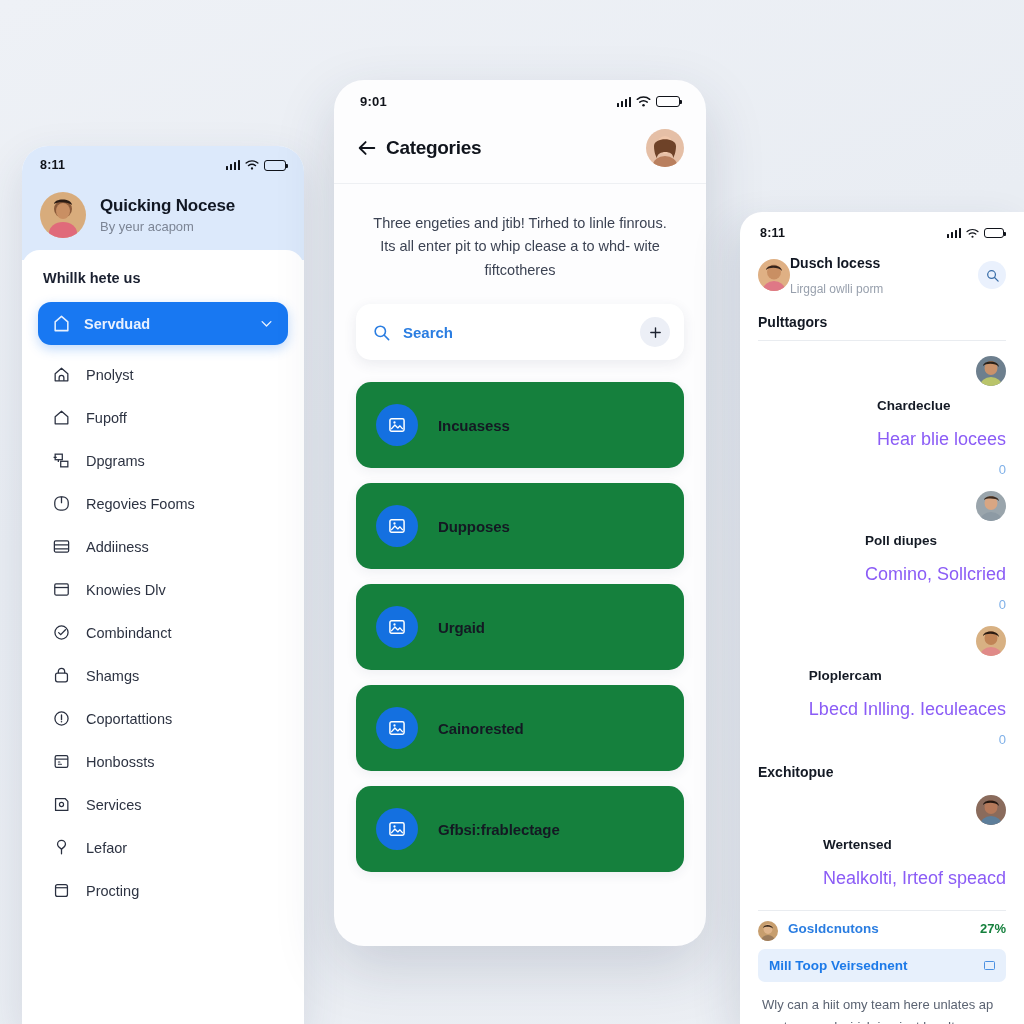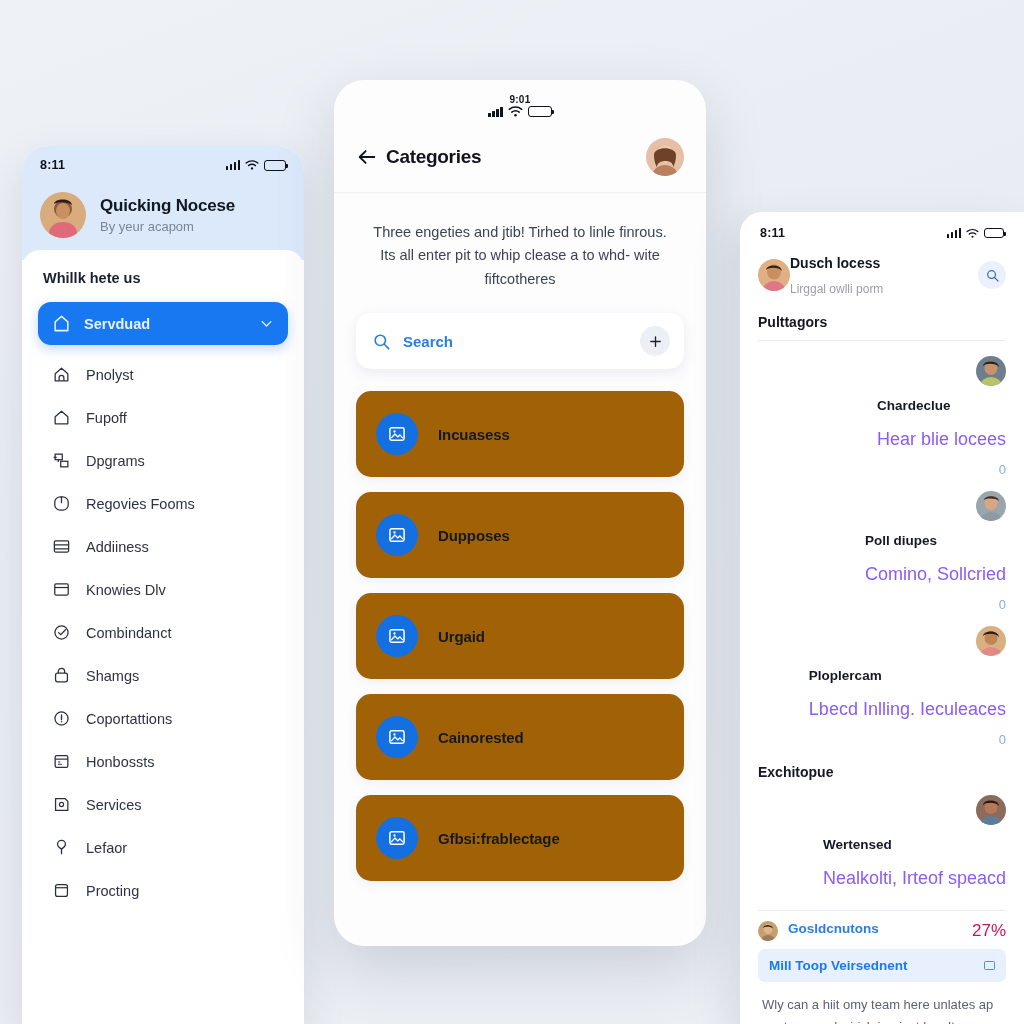--- a/index.html
+++ b/index.html
@@ -74,21 +74,21 @@
   .nav-item .label { font-size: 14.5px; color:#2d3342; }
   .ic { width: 19px; height: 19px; flex:none; display:block; }
 
   
   #center-phone {
     left: 334px; top: 80px; width: 372px; height: 866px;
     background: #fdfdfe;
     border-radius: 30px;
     box-shadow: 0 22px 58px rgba(40,55,85,.17);
   }
-  .cp-status { padding: 14px 26px 6px; font-size: 10px; flex-direction: column; }
+  .cp-status { padding: 14px 26px 6px; font-size: 13px; }
   .cp-status .batt { width: 24px; }
   .cp-header {
     display:flex; align-items:center; gap: 8px;
     padding: 14px 22px 16px; border-bottom: 1px solid #eef0f3;
   }
   .back-ic { width: 22px; height: 22px; flex:none; }
   .cp-title { font-size: 19px; font-weight: bold; color:#10141c; flex:1; letter-spacing:-.3px; }
   .cp-header .avatar { width: 38px; height: 38px; }
 
   .cp-desc {
@@ -101,21 +101,21 @@
     padding: 13px 14px 13px 16px;
     box-shadow: 0 4px 14px rgba(45,60,90,.09);
   }
   .searchbar .s-label { flex:1; font-size: 15px; font-weight:bold; color:#2a7de1; }
   .plus-btn {
     width: 30px; height: 30px; border-radius: 50%;
     background:#eceff6; display:flex; align-items:center; justify-content:center; flex:none;
   }
   .cat-list { padding: 22px 22px 0; }
   .cat-card {
-    background:#a16207; border-radius: 15px; margin-bottom: 15px;
+    background:#15803d; border-radius: 15px; margin-bottom: 15px;
     display:flex; align-items:center; gap: 20px;
     padding: 22px 20px;
     box-shadow: 0 3px 12px rgba(45,60,90,.07);
   }
   .cat-ic {
     width: 42px; height: 42px; border-radius:50%; flex:none;
     background:#1470e0; display:flex; align-items:center; justify-content:center;
   }
   .cat-label { font-size: 15px; font-weight: bold; color:#141923; letter-spacing:-.1px; }
 
@@ -146,21 +146,21 @@
   .rp-row .avatar { width: 30px; height: 30px; }
   .rp-row .txt { flex:1; min-width:0; }
   .rp-row .t1 { font-size: 13.5px; font-weight:bold; color:#141a25; }
   .rp-row .t2 { font-size: 18px; color:#8b5cf6; margin-top:16px; white-space:nowrap; overflow:hidden; }
   .rp-badge { font-size: 13px; color:#7fb0e8; flex:none; }
 
   .rp-foot { padding: 10px 18px 0; }
   .rp-foot-head { display:flex; align-items:flex-start; gap:10px; margin-bottom: 8px; }
   .rp-foot-head .avatar { width: 20px; height:20px; }
   .rp-foot-title { flex:1; font-size: 13.5px; color:#2a7de1; font-weight:600; }
-  .rp-pct { font-size: 17px; color:#be185d; }
+  .rp-pct { font-size: 13px; color:#15803d;font-weight:bold; }
   .rp-highlight {
     background:#e7f0fc; border-radius: 7px; padding: 9px 11px;
     display:flex; align-items:center; gap: 10px; margin-bottom: 12px;
   }
   .rp-hl-label { flex:1; font-size: 13.5px; font-weight:bold; color:#1d7ae8; }
   .rp-hl-ic { width:11px; height:9px; border:1.6px solid #4a90e2; border-radius:1.5px; flex:none; }
   .rp-note { font-size: 13px; line-height: 1.72; color:#5b6372; padding: 0 4px; }
 </style>
 </head>
 <body>

